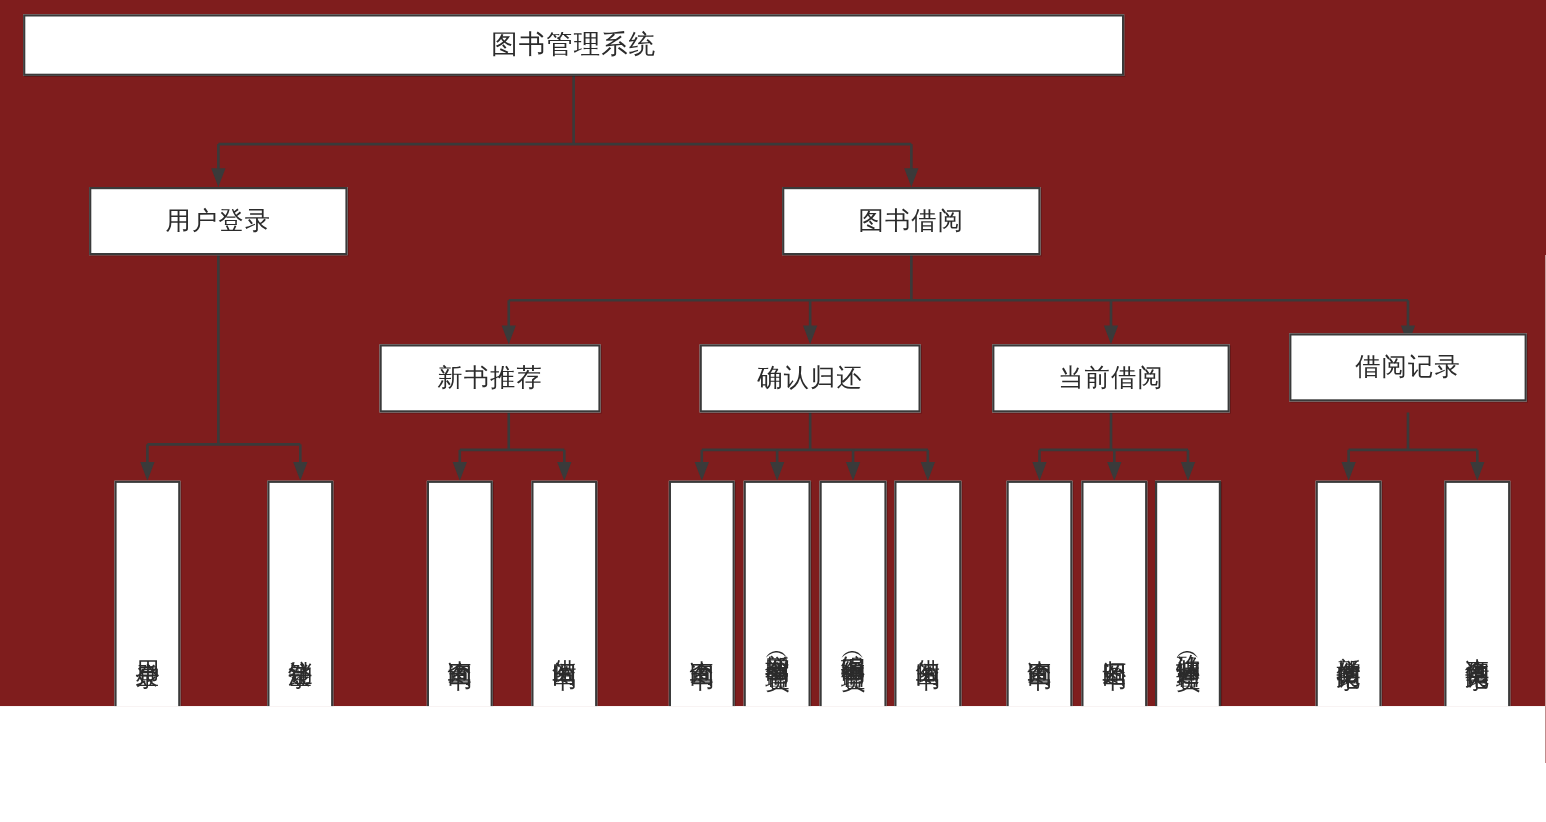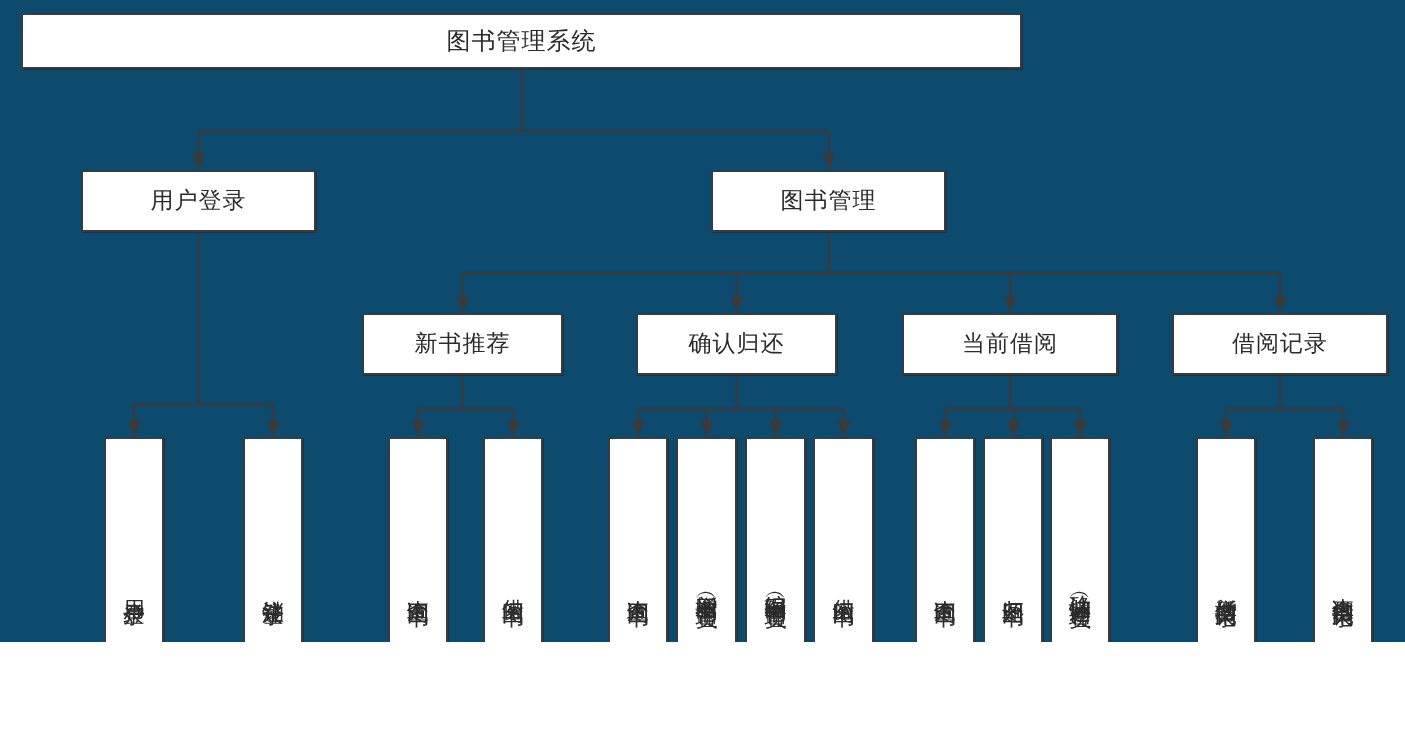--- a/index.html
+++ b/index.html
@@ -7,21 +7,21 @@
     padding: 0;
     background: #ffffff;
   }
   body {
     font-family: "Liberation Sans", "DejaVu Sans", sans-serif;
   }
   #canvas {
     position: relative;
     width: 1405px;
     height: 642px;
-    background: #0c4a6e;
+    background: #7f1d1d;
     overflow: hidden;
   }
   #edges {
     position: absolute;
     left: 0;
     top: 0;
     width: 1405px;
     height: 747px;
     pointer-events: none;
   }
@@ -127,32 +127,32 @@
       <path d="M 1336.5 420 L 1349.5 420 L 1343 437 Z" fill="#3a3a3a"></path>
     </svg>
   <div id="nodes">
       <div class="node horiz root" style="left: 21px; top: 13px; width: 1001px; height: 56px;">
         <span class="lbl">图书管理系统</span>
       </div>
       <div class="node horiz" style="left: 81px; top: 170px; width: 235px; height: 62px;">
         <span class="lbl">用户登录</span>
       </div>
       <div class="node horiz" style="left: 711px; top: 170px; width: 235px; height: 62px;">
-        <span class="lbl">图书管理</span>
+        <span class="lbl">图书借阅</span>
       </div>
-      <div class="node horiz" style="left: 362px; top: 313px; width: 201px; height: 62px;">
+      <div class="node horiz" style="left: 345px; top: 313px; width: 201px; height: 62px;">
         <span class="lbl">新书推荐</span>
       </div>
       <div class="node horiz" style="left: 636px; top: 313px; width: 201px; height: 62px;">
         <span class="lbl">确认归还</span>
       </div>
       <div class="node horiz" style="left: 902px; top: 313px; width: 216px; height: 62px;">
         <span class="lbl">当前借阅</span>
       </div>
-      <div class="node horiz" style="left: 1172px; top: 313px; width: 216px; height: 62px;">
+      <div class="node horiz" style="left: 1172px; top: 303px; width: 216px; height: 62px;">
         <span class="lbl">借阅记录</span>
       </div>
       <div class="node vert" style="left: 104px; top: 437px; width: 60px; height: 297px;">
         <span class="lbl">用户登录</span>
       </div>
       <div class="node vert" style="left: 243px; top: 437px; width: 60px; height: 297px;">
         <span class="lbl">注销登录</span>
       </div>
       <div class="node vert" style="left: 388px; top: 437px; width: 60px; height: 297px;">
         <span class="lbl">查询图书</span>

